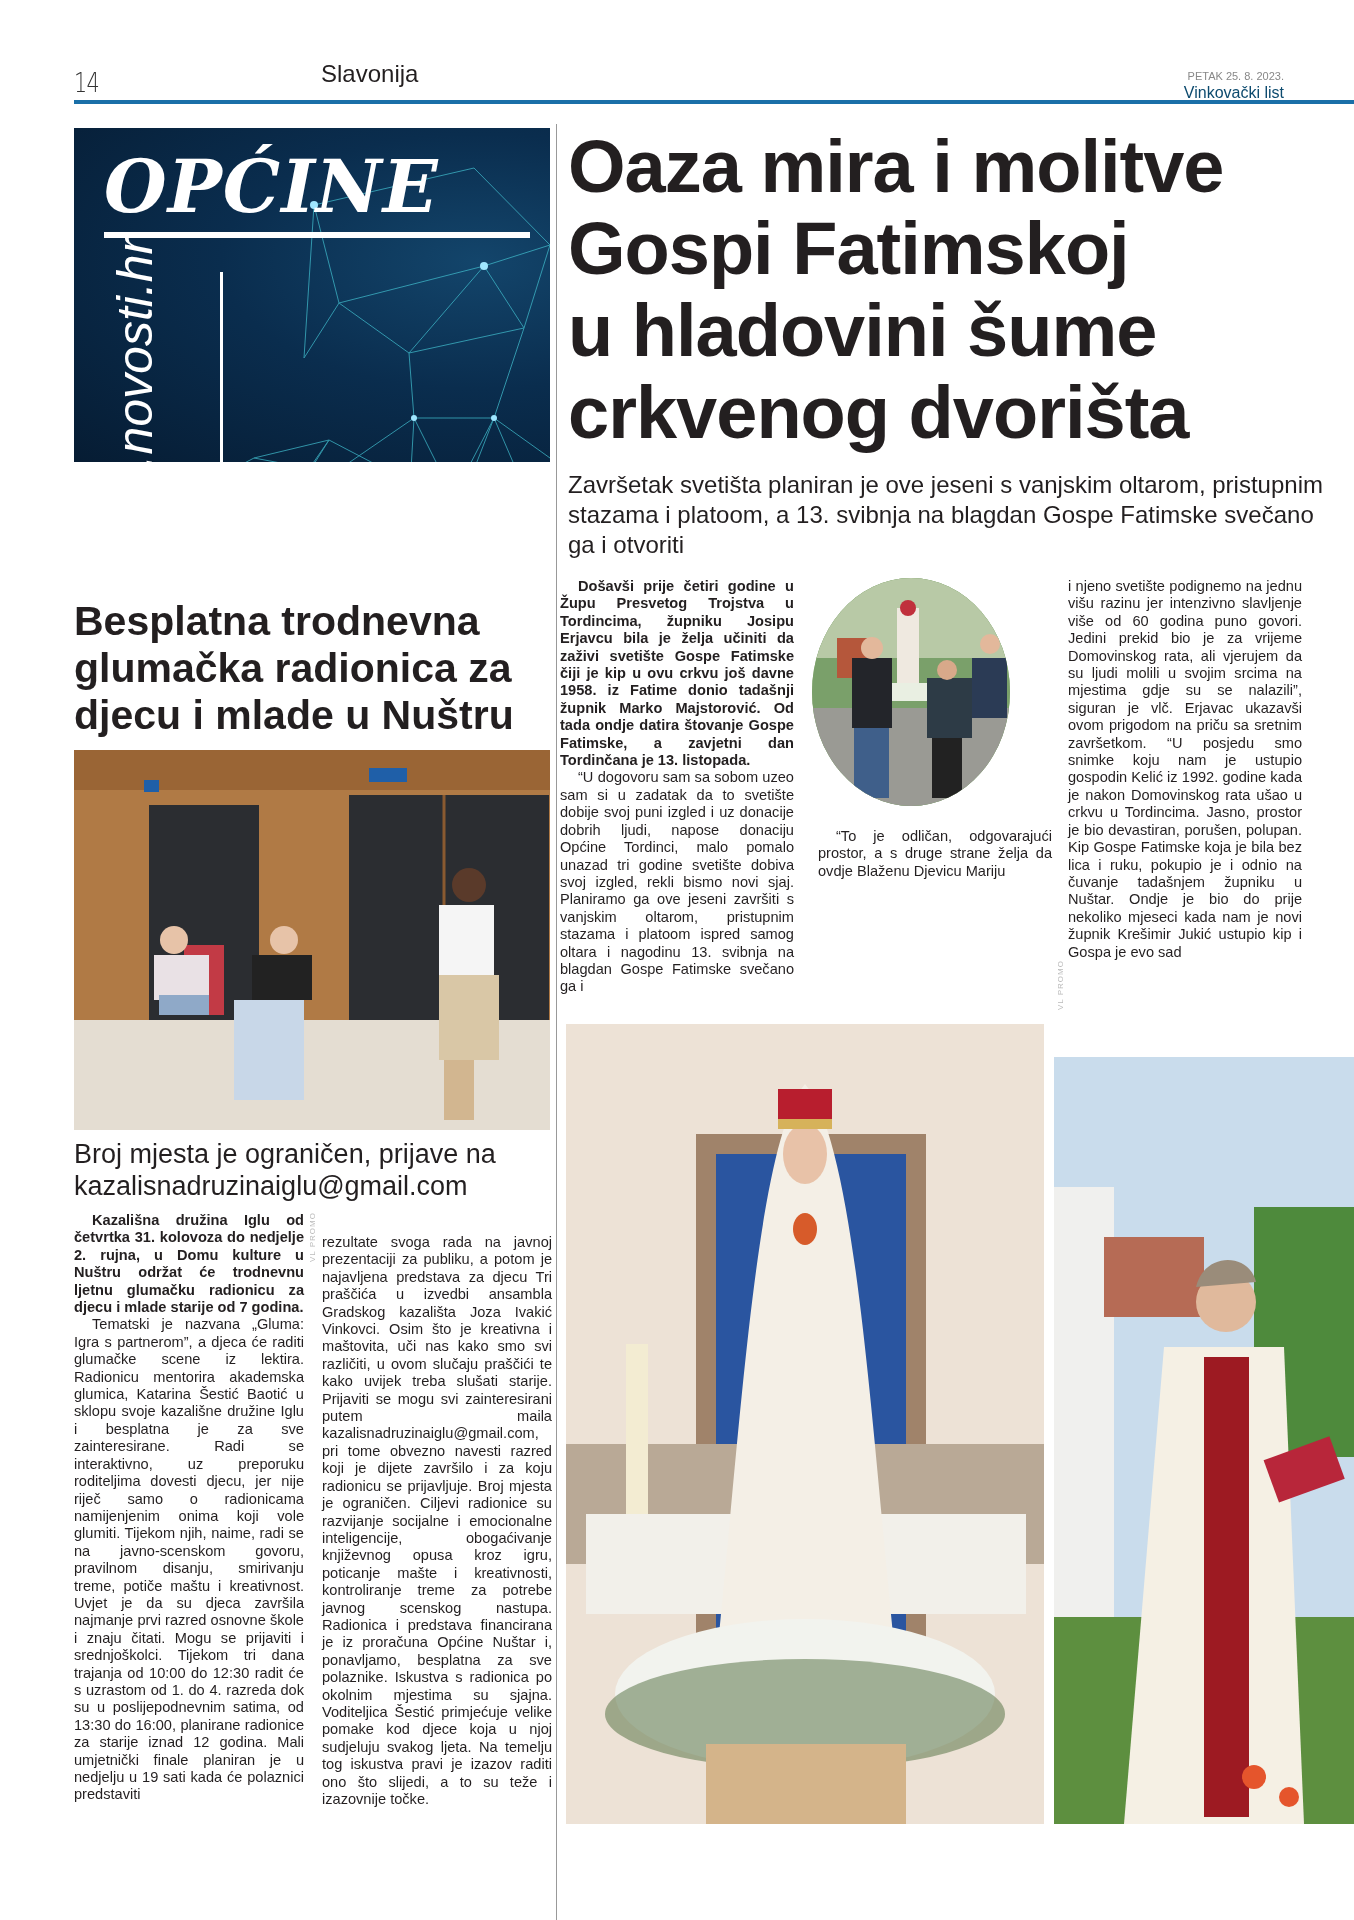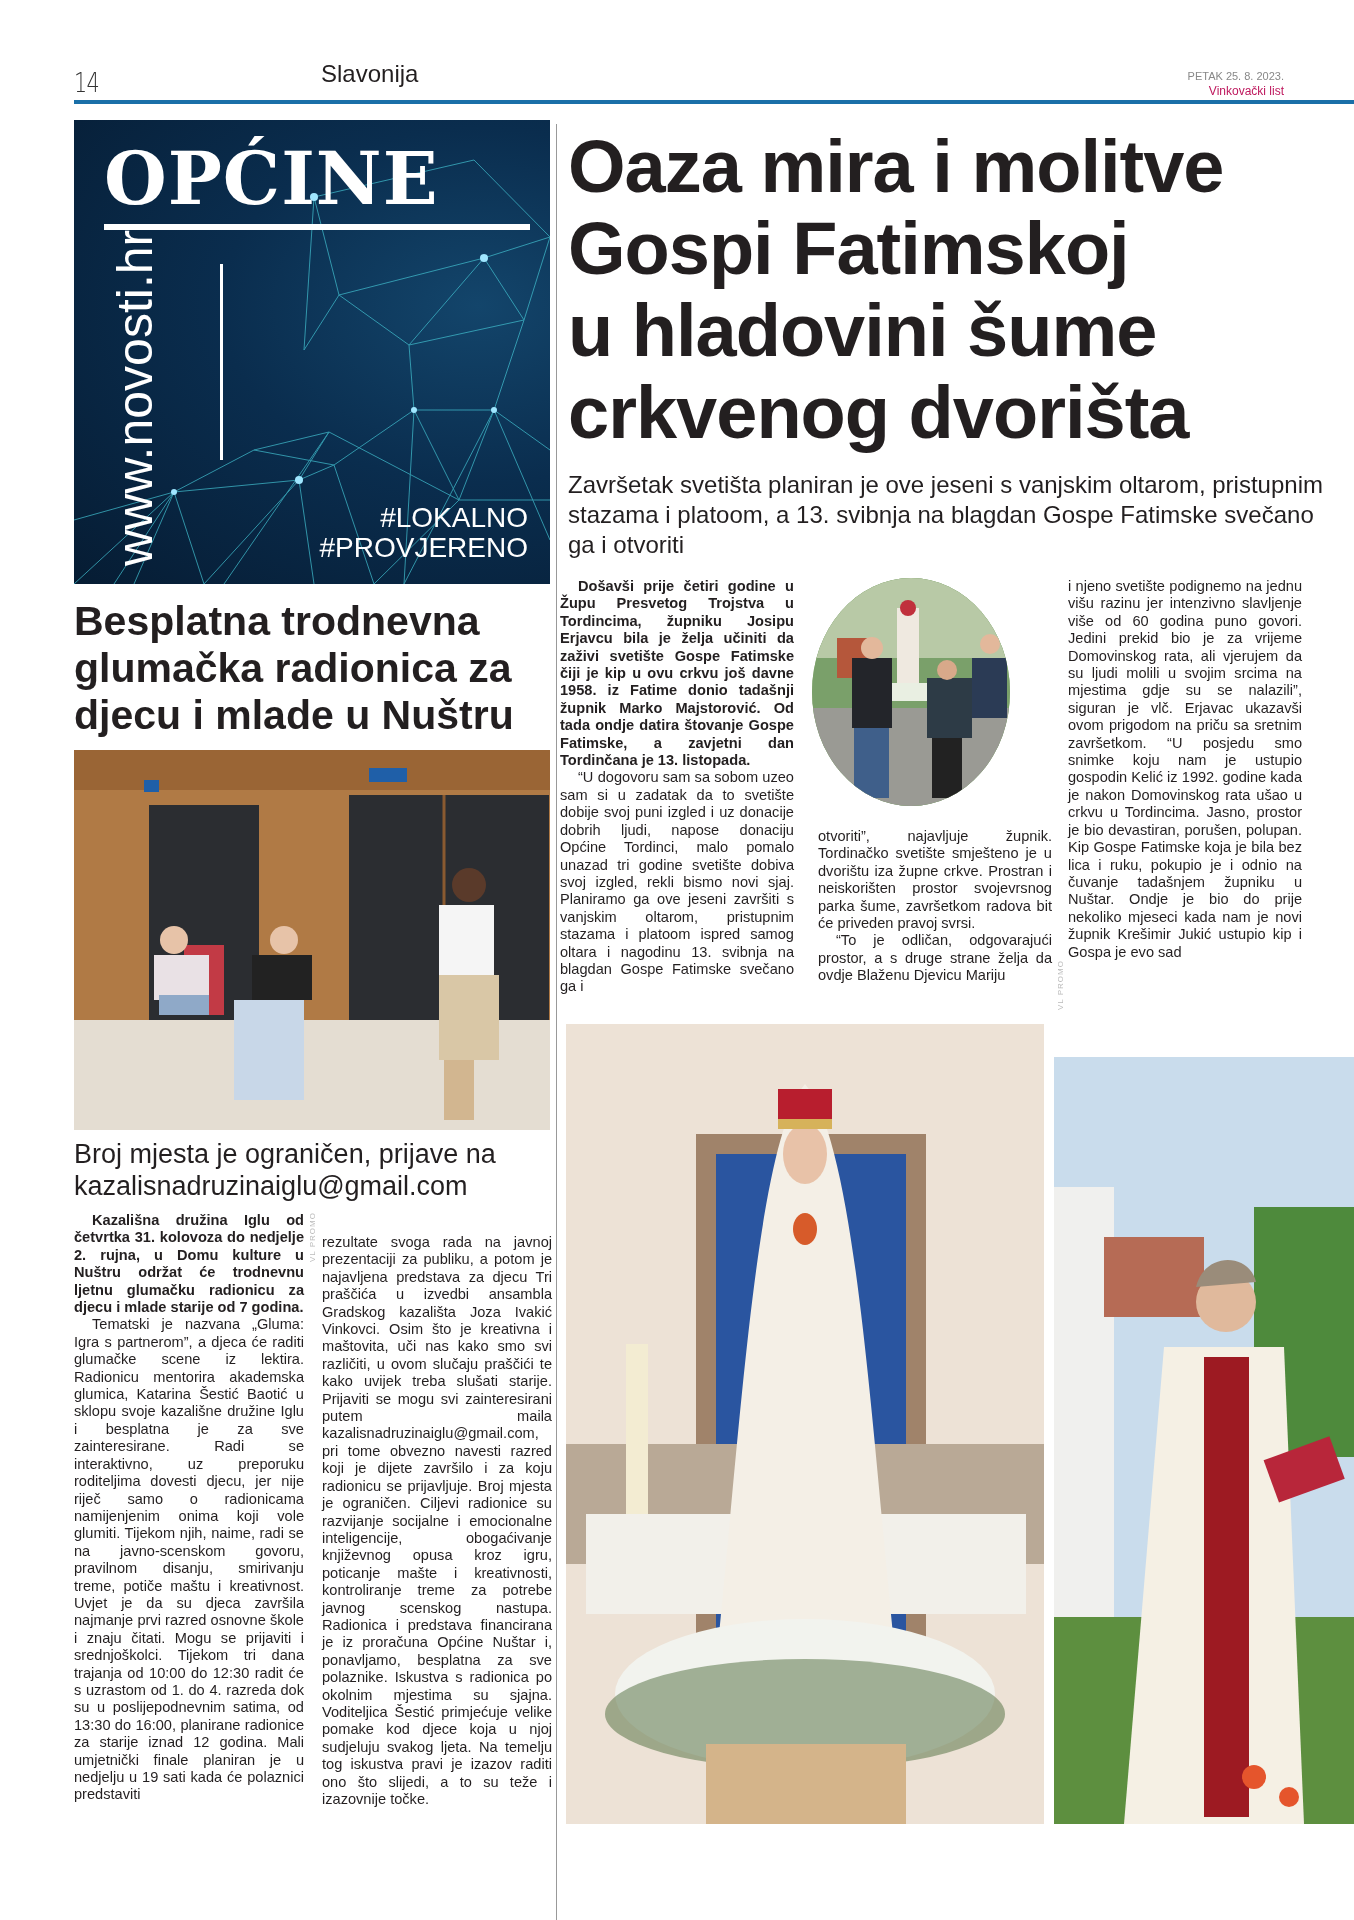--- a/index.html
+++ b/index.html
@@ -3,25 +3,25 @@
 <meta charset="utf-8">
 <style>
   html, body { margin:0; padding:0; background:#ffffff; }
   body { width:1354px; height:1920px; position:relative; overflow:hidden; font-family:"Liberation Sans", sans-serif; color:#231f20; }
   .abs { position:absolute; }
 
   
   .page-num { left:74px; top:68px; font-size:26px; font-weight:300; color:#333; font-family:"DejaVu Sans", sans-serif; letter-spacing:-1px; transform:scaleX(0.8); transform-origin:left; }
   .section { left:321px; top:60px; font-size:24px; color:#231f20; }
   .date { right:70px; top:70px; font-size:11px; color:#888; text-align:center;padding-left:40px; }
-  .paper { right:70px; top:84px; font-size:12px; color:#be185d; text-align:left; }
+  .paper { right:70px; top:84px; font-size:16px; color:#0c4a6e; text-align:left; }
   .rule { left:74px; top:100px; width:1280px; height:4px; background:#1a6fa8; }
 
   
-  .ad { left:74px; top:120px; width:476px; height:464px; background:radial-gradient(ellipse at 85% 40%, #13456b 0%, #0a2d4e 45%, #061c33 100%); overflow:hidden; }
+  .ad { left:74px; top:128px; width:476px; height:334px; background:radial-gradient(ellipse at 85% 40%, #13456b 0%, #0a2d4e 45%, #061c33 100%); overflow:hidden;font-style:italic; }
   .ad svg.net { position:absolute; left:0; top:0; }
   .ad-title { position:absolute; left:30px; top:16px; font-family:"DejaVu Serif", serif; font-weight:bold; font-size:72px; color:#fff; letter-spacing:1px; }
   .ad-line-h { position:absolute; left:30px; top:104px; width:426px; height:6px; background:#fff; }
   .ad-url { position:absolute; left:32px; top:446px; transform:rotate(-90deg); transform-origin:left top; font-size:50px; color:#fff; font-weight:300; white-space:nowrap; }
   .ad-line-v { position:absolute; left:92px; top:145px; width:3px; height:196px; background:#fff; }
   .ad-tag { position:absolute; right:22px; font-size:28px; color:#fff; text-align:left; font-family:"Liberation Sans", sans-serif; }
 
   
   .l-headline { left:74px; top:598px; width:480px; font-size:41px; line-height:47px; font-weight:bold; color:#231f20; }
   .l-photo { left:74px; top:750px; width:476px; height:380px; background:#c89a5e; overflow:hidden; }
@@ -150,21 +150,20 @@
     <rect x="115" y="100" width="45" height="60" fill="#2d3b46"></rect>
     <rect x="120" y="160" width="30" height="60" fill="#222"></rect>
     <rect x="160" y="80" width="35" height="60" fill="#2b3b55"></rect>
     <circle cx="60" cy="70" r="11" fill="#e3b89b"></circle>
     <circle cx="135" cy="92" r="10" fill="#d8a98a"></circle>
     <circle cx="178" cy="66" r="10" fill="#e3b89b"></circle>
   </svg>
 </div>
 
 <div class="abs col" style="left:818px; top:828px; width:234px;">
-  <p class="noind">otvoriti”, najavljuje župnik. Tordinačko svetište smješteno je u dvorištu iza župne crkve. Prostran i neiskorišten prostor svojevrsnog parka šume, završetkom radova bit će priveden pravoj svrsi.</p>
   <p>“To je odličan, odgovarajući prostor, a s druge strane želja da ovdje Blaženu Djevicu Mariju</p>
 </div>
 <div class="abs promo" style="left:1056px; top:1010px;">VL PROMO</div>
 
 <div class="abs col" style="left:1068px; top:578px; width:234px;">
   <p class="noind">i njeno svetište podignemo na jednu višu razinu jer intenzivno slavljenje više od 60 godina puno govori. Jedini prekid bio je za vrijeme Domovinskog rata, ali vjerujem da su ljudi molili u svojim srcima na mjestima gdje su se nalazili”, siguran je vlč. Erjavac ukazavši ovom prigodom na priču sa sretnim završetkom. “U posjedu smo snimke koju nam je ustupio gospodin Kelić iz 1992. godine kada je nakon Domovinskog rata ušao u crkvu u Tordincima. Jasno, prostor je bio devastiran, porušen, polupan. Kip Gospe Fatimske koja je bila bez lica i ruku, pokupio je i odnio na čuvanje tadašnjem župniku u Nuštar. Ondje je bio do prije nekoliko mjeseci kada nam je novi župnik Krešimir Jukić ustupio kip i Gospa je evo sad</p>
 </div>
 
 <div class="abs big-photo">
   <svg width="478" height="800">

